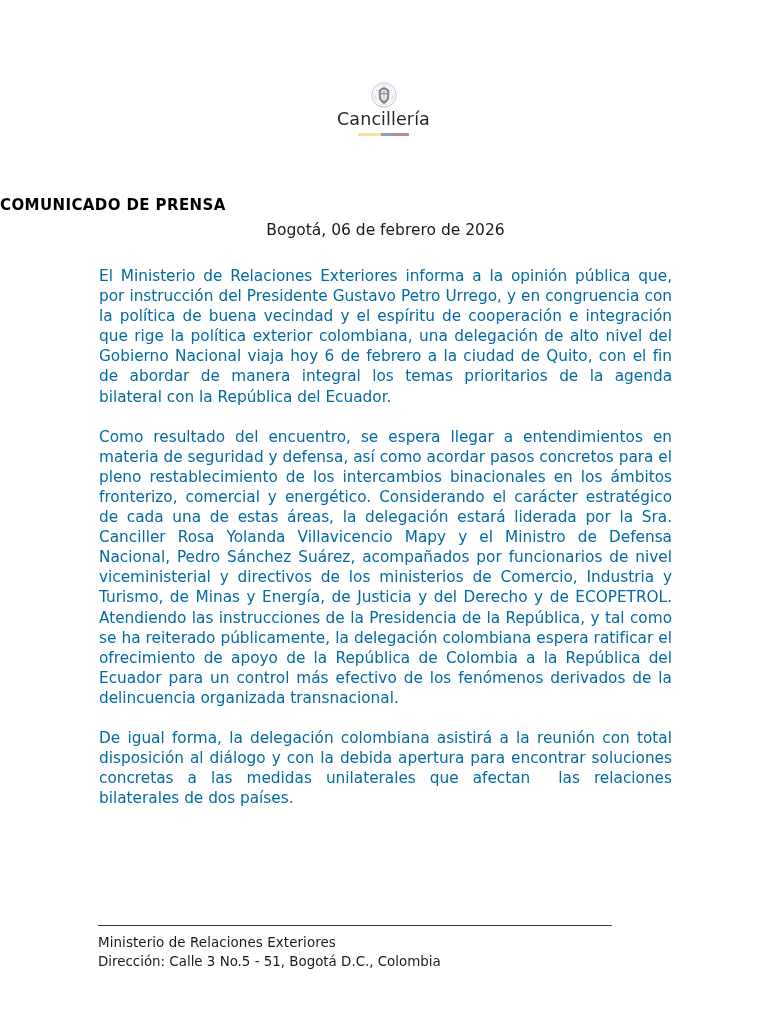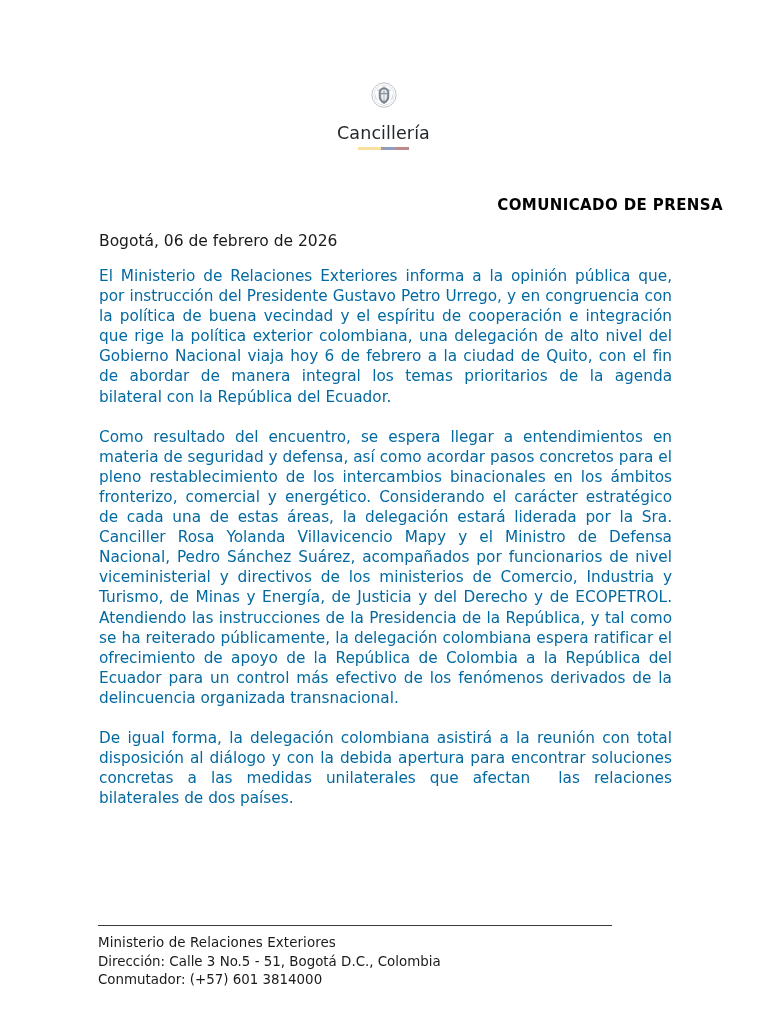--- a/index.html
+++ b/index.html
@@ -33,21 +33,21 @@
     display: flex;
     flex-direction: column;
     align-items: center;
   }
   .crest {
     width: 26px;
     height: 26px;
     display: block;
   }
   .wordmark {
-    margin-top: 17px;
+    margin-top: 3px;
     font-size: 17.5px;
     letter-spacing: 0.1px;
     color: #23282d;
     font-family: "DejaVu Sans", "Liberation Sans", sans-serif;
     line-height: 1;
   }
   .flagbar {
     margin-top: 4px;
     width: 52px;
     height: 3px;
@@ -58,32 +58,32 @@
   .flagbar .f-yellow { width: 45%; }
   .flagbar .f-blue   { width: 28%; }
   .flagbar .f-red    { width: 27%; }
 
   
   .doc-title {
     position: absolute;
     top: 196px;
     left: 0;
     width: 723px;
-    text-align: right;
+    text-align: left;
     font-size: 15px;
     font-weight: bold;
     letter-spacing: 0.4px;
     color: #000;
   }
   .doc-date {
     position: absolute;
-    top: 232px;
+    top: 221px;
     left: 99px;
     width: 573px;
-    text-align: left;
+    text-align: center;
     font-size: 15.5px;
     color: #1a1a1a;
   }
 
   
   .body-copy {
     position: absolute;
     top: 266px;
     left: 99px;
     width: 573px;
@@ -158,16 +158,15 @@
   <div class="body-copy">
     <p class="para">El Ministerio de Relaciones Exteriores informa a la opinión pública que, por instrucción del Presidente Gustavo Petro Urrego, y en congruencia con la política de buena vecindad y el espíritu de cooperación e integración que rige la política exterior colombiana, una delegación de alto nivel del Gobierno Nacional viaja hoy 6 de febrero a la ciudad de Quito, con el fin de abordar de manera integral los temas prioritarios de la agenda bilateral con la República del Ecuador.</p>
     <p class="para">Como resultado del encuentro, se espera llegar a entendimientos en materia de seguridad y defensa, así como acordar pasos concretos para el pleno restablecimiento de los intercambios binacionales en los ámbitos fronterizo, comercial y energético. Considerando el carácter estratégico de cada una de estas áreas, la delegación estará liderada por la Sra. Canciller Rosa Yolanda Villavicencio Mapy y el Ministro de Defensa Nacional, Pedro Sánchez Suárez, acompañados por funcionarios de nivel viceministerial y directivos de los ministerios de Comercio, Industria y Turismo, de Minas y Energía, de Justicia y del Derecho y de ECOPETROL. Atendiendo las instrucciones de la Presidencia de la República, y tal como se ha reiterado públicamente, la delegación colombiana espera ratificar el ofrecimiento de apoyo de la República de Colombia a la República del Ecuador para un control más efectivo de los fenómenos derivados de la delincuencia organizada transnacional.</p>
     <p class="para">De igual forma, la delegación colombiana asistirá a la reunión con total disposición al diálogo y con la debida apertura para encontrar soluciones concretas a las medidas unilaterales que afectan  las relaciones bilaterales de dos países.</p>
   </div>
 
   <div class="footer">
     <div class="footer-rule"></div>
     <div class="footer-line strong">Ministerio de Relaciones Exteriores</div>
     <div class="footer-line">Dirección: Calle 3 No.5 - 51, Bogotá D.C., Colombia</div>
-    <div class="footer-line">Conmutador: (+57) 601 3814000</div>
   </div>
 
 </div>
 
 </body></html>

